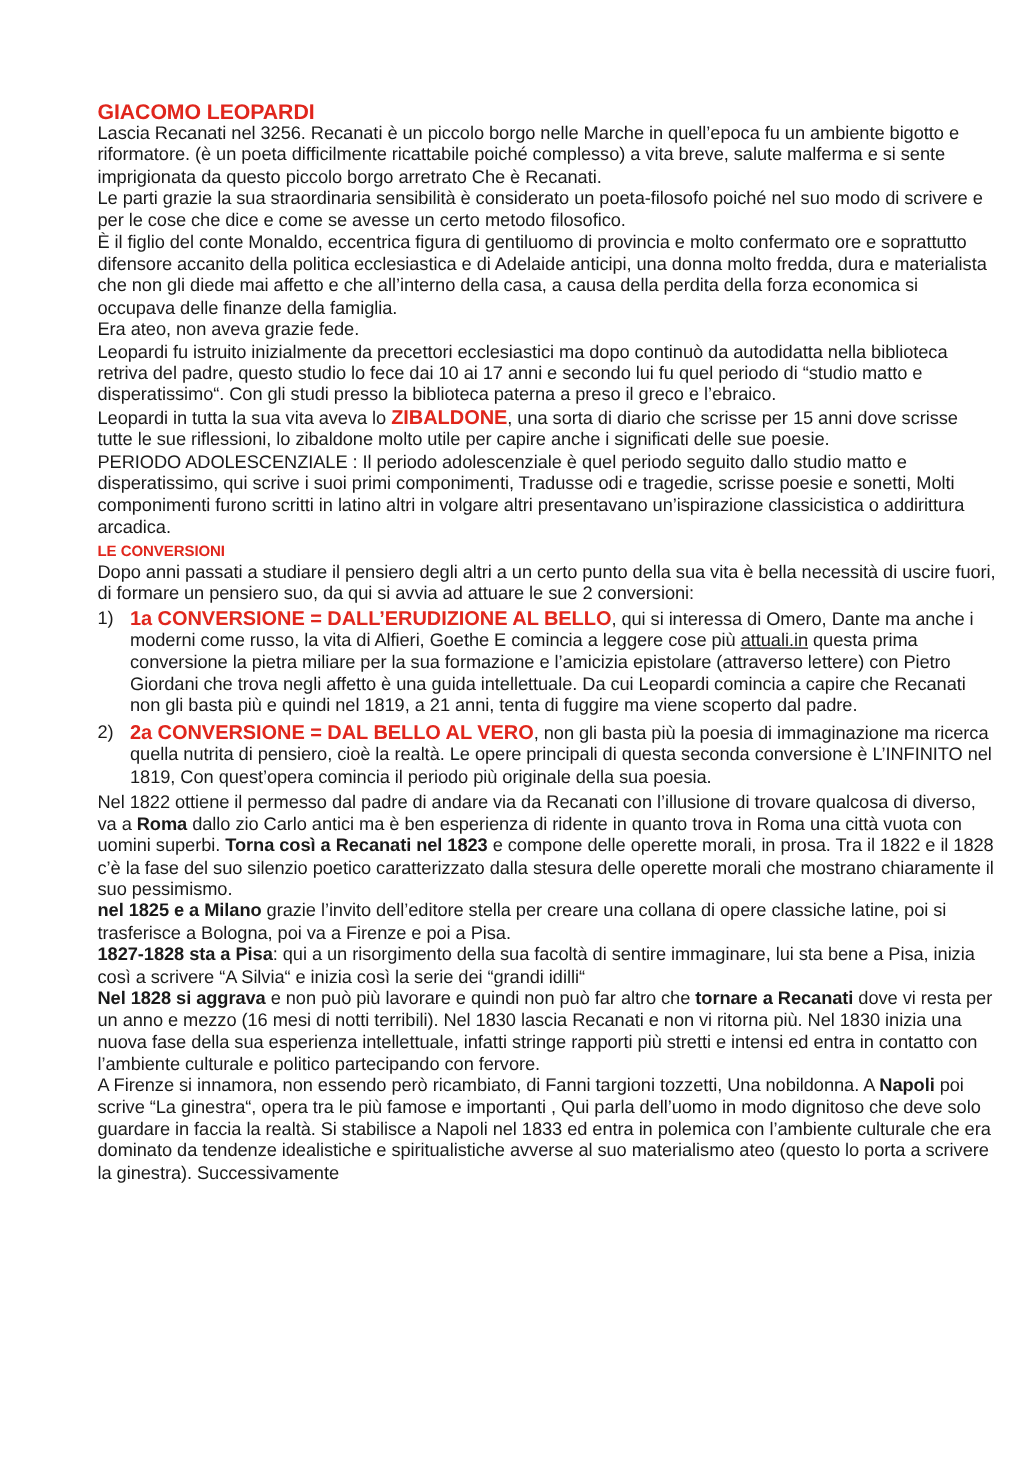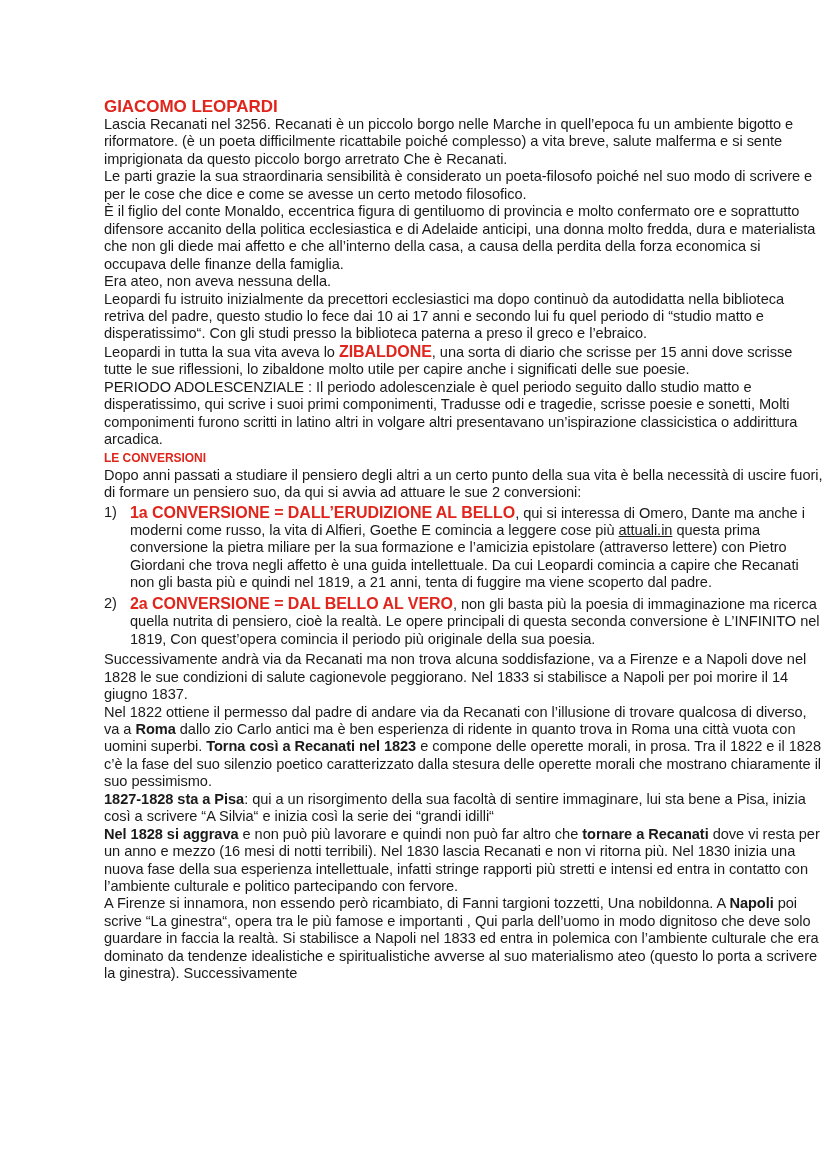--- a/index.html
+++ b/index.html
@@ -1,22 +1,21 @@
 <!DOCTYPE html>
 <html><head>
 <meta charset="utf-8">
 <style>
   html, body { margin: 0; padding: 0; background: #ffffff; }
   body { width: 828px; height: 1171px; overflow: hidden; position: relative; }
   .page {
-    position: absolute; left: 78px; top: 98px; width: 720px;
+    position: absolute; left: 78px; top: 81px; width: 720px;
     font-family: "Liberation Sans", sans-serif;
     font-size: 14.6px; line-height: 17.45px; color: #1a1a1a;
     letter-spacing: -0.05px;
-    margin-left: 26px;
   }
   .h { color: #e0261c; font-weight: bold; font-size: 12px; line-height: 18px; margin: 0; }
   .h.title { font-size: 17px; }
   p { margin: 0; }
   .red { color: #e0261c; font-weight: bold; text-align: center; }
   .red.big { font-size: 16px; }
   .bu { font-weight: bold; }
   .u { text-decoration: underline; }
   ol { list-style: none; margin: 2px 0 0 0; padding: 0; }
   ol li { position: relative; padding-left: 26px; margin-bottom: 3px; }
@@ -24,45 +23,45 @@
 </style>
 </head>
 <body>
 
 <div class="page">
   <h1 class="h title">GIACOMO LEOPARDI</h1>
 
   <p>Lascia Recanati nel 3256. Recanati è un piccolo borgo nelle Marche in quell’epoca fu un ambiente bigotto e riformatore. (è un poeta difficilmente ricattabile poiché complesso) a vita breve, salute malferma e si sente imprigionata da questo piccolo borgo arretrato Che è Recanati.</p>
   <p>Le parti grazie la sua straordinaria sensibilità è considerato un poeta-filosofo poiché nel suo modo di scrivere e per le cose che dice e come se avesse un certo metodo filosofico.</p>
   <p>È il figlio del conte Monaldo, eccentrica figura di gentiluomo di provincia e molto confermato ore e soprattutto difensore accanito della politica ecclesiastica e di Adelaide anticipi, una donna molto fredda, dura e materialista che non gli diede mai affetto e che all’interno della casa, a causa della perdita della forza economica si occupava delle finanze della famiglia.</p>
-  <p>Era ateo, non aveva nessuna della.</p>
+  <p>Era ateo, non aveva grazie fede.</p>
   <p>Leopardi fu istruito inizialmente da precettori ecclesiastici ma dopo continuò da autodidatta nella biblioteca retriva del padre, questo studio lo fece dai 10 ai 17 anni e secondo lui fu quel periodo di “studio matto e disperatissimo“. Con gli studi presso la biblioteca paterna a preso il greco e l’ebraico.</p>
 
   <p><span>Leopardi in tutta la sua vita aveva lo </span><span class="red big">ZIBALDONE</span><span>, una sorta di diario che scrisse per 15 anni dove scrisse tutte le sue riflessioni, lo zibaldone molto utile per capire anche i significati delle sue poesie.</span></p>
 
   <p>PERIODO ADOLESCENZIALE : Il periodo adolescenziale è quel periodo seguito dallo studio matto e disperatissimo, qui scrive i suoi primi componimenti, Tradusse odi e tragedie, scrisse poesie e sonetti, Molti componimenti furono scritti in latino altri in volgare altri presentavano un’ispirazione classicistica o addirittura arcadica.</p>
 
   <h2 class="h">LE CONVERSIONI</h2>
   <p>Dopo anni passati a studiare il pensiero degli altri a un certo punto della sua vita è bella necessità di uscire fuori, di formare un pensiero suo, da qui si avvia ad attuare le sue 2 conversioni:</p>
 
   <ol>
     <li>
       <span class="num">1)</span>
       <span class="red big">1a CONVERSIONE = DALL’ERUDIZIONE AL BELLO</span><span>, qui si interessa di Omero, Dante ma anche i moderni come russo, la vita di Alfieri, Goethe E comincia a leggere cose più </span><span class="u">attuali.in</span><span> questa prima conversione la pietra miliare per la sua formazione e l’amicizia epistolare (attraverso lettere) con Pietro Giordani che trova negli affetto è una guida intellettuale. Da cui Leopardi comincia a capire che Recanati non gli basta più e quindi nel 1819, a 21 anni, tenta di fuggire ma viene scoperto dal padre.</span>
     </li>
     <li>
       <span class="num">2)</span>
       <span class="red big">2a CONVERSIONE = DAL BELLO AL VERO</span><span>, non gli basta più la poesia di immaginazione ma ricerca quella nutrita di pensiero, cioè la realtà. Le opere principali di questa seconda conversione è L’INFINITO nel 1819, Con quest’opera comincia il periodo più originale della sua poesia.</span>
     </li>
   </ol>
 
-  <p>Successivamente andrà via da Recanati ma non trova alcuna soddisfazione, va a Firenze e a Napoli dove nel 1828 le sue condizioni di salute cagionevole peggiorano. Nel 1833 si stabilisce a Napoli per poi morire il 14 giugno 1837.</p>
 
 
   <p><span>Nel 1822 ottiene il permesso dal padre di andare via da Recanati con l’illusione di trovare qualcosa di diverso, va a </span><span class="bu">Roma</span><span> dallo zio Carlo antici ma è ben esperienza di ridente in quanto trova in Roma una città vuota con uomini superbi. </span><span class="bu">Torna così a Recanati nel 1823 </span><span>e compone delle operette morali, in prosa. Tra il 1822 e il 1828 c’è la fase del suo silenzio poetico caratterizzato dalla stesura delle operette morali che mostrano chiaramente il suo pessimismo.</span></p>
 
+  <p><span class="bu">nel 1825 e a Milano</span><span> grazie l’invito dell’editore stella per creare una collana di opere classiche latine, poi si trasferisce a Bologna, poi va a Firenze e poi a Pisa.</span></p>
 
   <p><span class="bu">1827-1828 sta a Pisa</span><span>: qui a un risorgimento della sua facoltà di sentire immaginare, lui sta bene a Pisa, inizia così a scrivere “A Silvia“ e inizia così la serie dei “grandi idilli“</span></p>
 
   <p><span class="bu">Nel 1828 si aggrava </span><span>e non può più lavorare e quindi non può far altro che </span><span class="bu">tornare a Recanati</span><span> dove vi resta per un anno e mezzo (16 mesi di notti terribili). Nel 1830 lascia Recanati e non vi ritorna più. Nel 1830 inizia una nuova fase della sua esperienza intellettuale, infatti stringe rapporti più stretti e intensi ed entra in contatto con l’ambiente culturale e politico partecipando con fervore.</span></p>
 
   <p><span>A Firenze si innamora, non essendo però ricambiato, di Fanni targioni tozzetti, Una nobildonna. A </span><span class="bu">Napoli</span><span> poi scrive “La ginestra“, opera tra le più famose e importanti , Qui parla dell’uomo in modo dignitoso che deve solo guardare in faccia la realtà. Si stabilisce a Napoli nel 1833 ed entra in polemica con l’ambiente culturale che era dominato da tendenze idealistiche e spiritualistiche avverse al suo materialismo ateo (questo lo porta a scrivere la ginestra). Successivamente</span></p>
 </div>
 
 </body></html>

